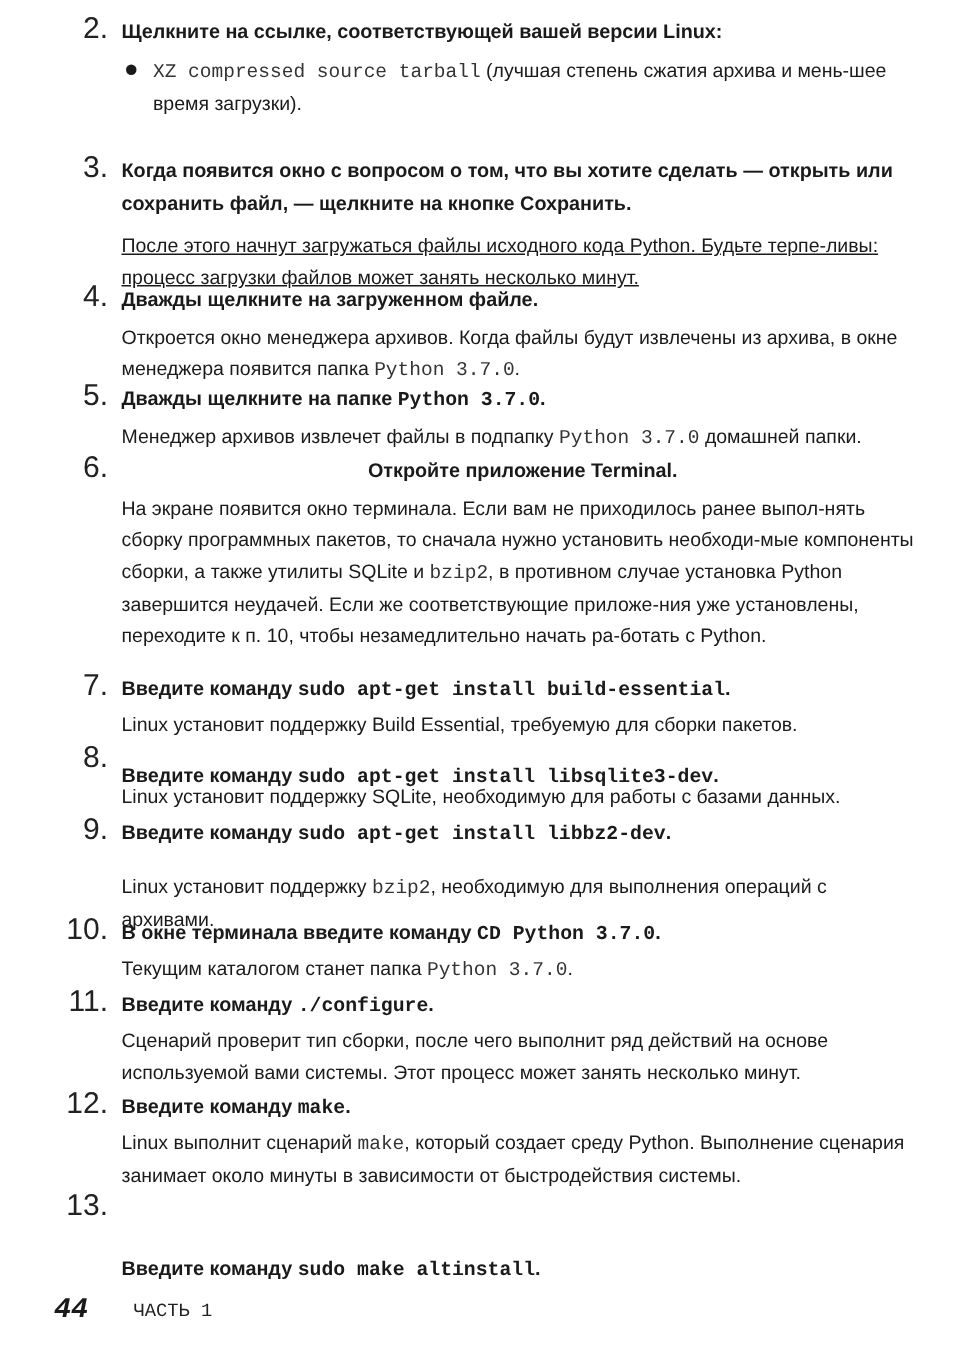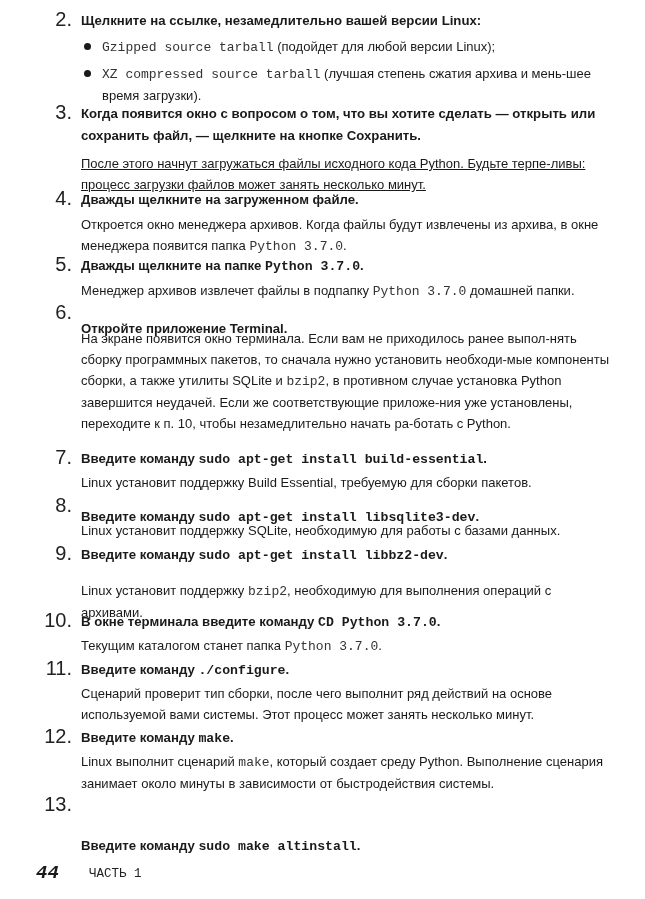--- a/index.html
+++ b/index.html
@@ -25,26 +25,22 @@
   .part { position: absolute; left: 89px; top: 3px; font-size: 12.5px; color: #222; }
   .chapter { position: absolute; left: 162px; top: 3px; font-size: 13px; font-weight: bold; color: #222; }
 </style>
 </head>
 <body>
 
 <div class="page">
 
   <div class="step" style="top:8px;">
     <div class="num">2.</div>
-    <div class="head" style="top:2px;">Щелкните на ссылке, незамедлительно вашей версии Linux:</div>
+    <div class="head" style="top:2px;">Щелкните на ссылке, соответствующей вашей версии Linux:</div>
     <div class="bullets" style="top:28px;">
-      <div class="bullet" style="margin-bottom:5px;">
-        <span class="dot"></span>
-        <span class="mono">Gzipped source tarball</span><span> (подойдет для любой версии Linux);</span>
-      </div>
       <div class="bullet">
         <span class="dot"></span>
         <span class="mono">XZ compressed source tarball</span><span> (лучшая степень сжатия архива и мень-шее время загрузки).</span>
       </div>
     </div>
   </div>
 
   <div class="step" style="top:101px;">
     <div class="num">3.</div>
     <div class="head" style="top:2px;">Когда появится окно с вопросом о том, что вы хотите сделать — открыть или сохранить файл, — щелкните на кнопке Сохранить.</div>
@@ -64,21 +60,21 @@
     <div class="head" style="top:2px;">
       <span>Дважды щелкните на папке </span><span class="monob">Python 3.7.0</span><span>.</span>
     </div>
     <div class="body" style="top:27px;">
       <span>Менеджер архивов извлечет файлы в подпапку </span><span class="mono">Python 3.7.0</span><span> домашней папки.</span>
     </div>
   </div>
 
   <div class="step" style="top:301px;">
     <div class="num">6.</div>
-    <div class="head" style="top:17px;">Откройте приложение Terminal.</div>
+    <div class="head" style="top:2px;text-align:center;">Откройте приложение Terminal.</div>
     <div class="body" style="top:27px;">
       <span>На экране появится окно терминала. Если вам не приходилось ранее выпол-нять сборку программных пакетов, то сначала нужно установить необходи-мые компоненты сборки, а также утилиты SQLite и </span><span class="mono">bzip2</span><span>, в противном случае установка Python завершится неудачей. Если же соответствующие приложе-ния уже установлены, переходите к п. 10, чтобы незамедлительно начать ра-ботать с Python.</span>
     </div>
   </div>
 
   <div class="step" style="top:446px;">
     <div class="num">7.</div>
     <div class="head" style="top:2px;">
       <span>Введите команду </span><span class="monob">sudo apt-get install build-essential</span><span>.</span>
     </div>

